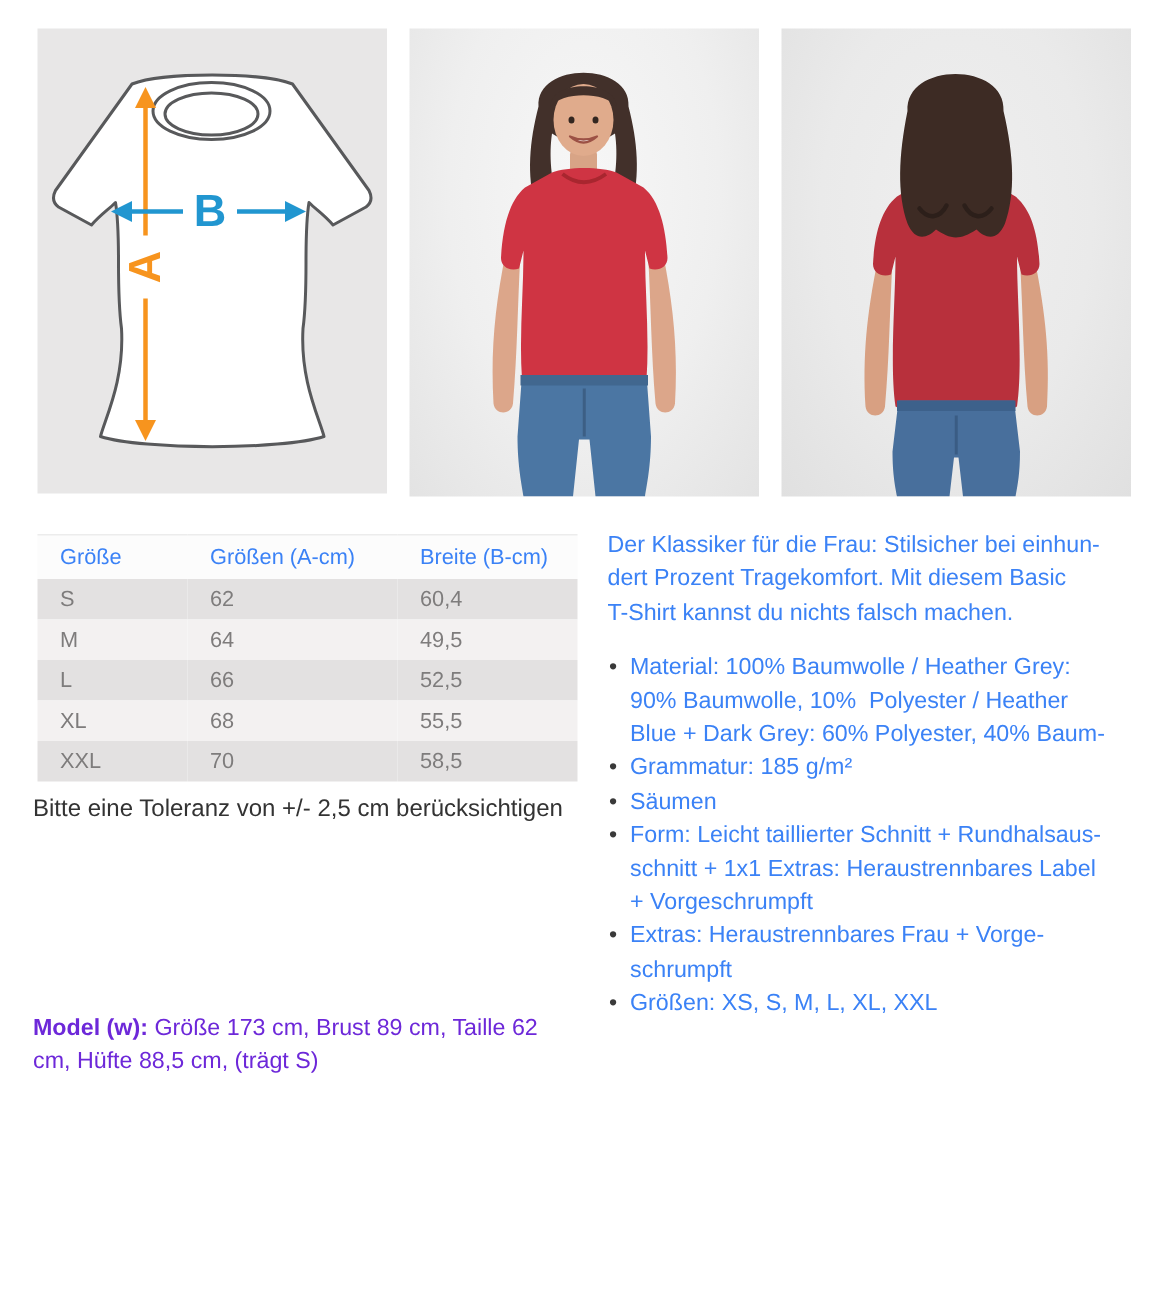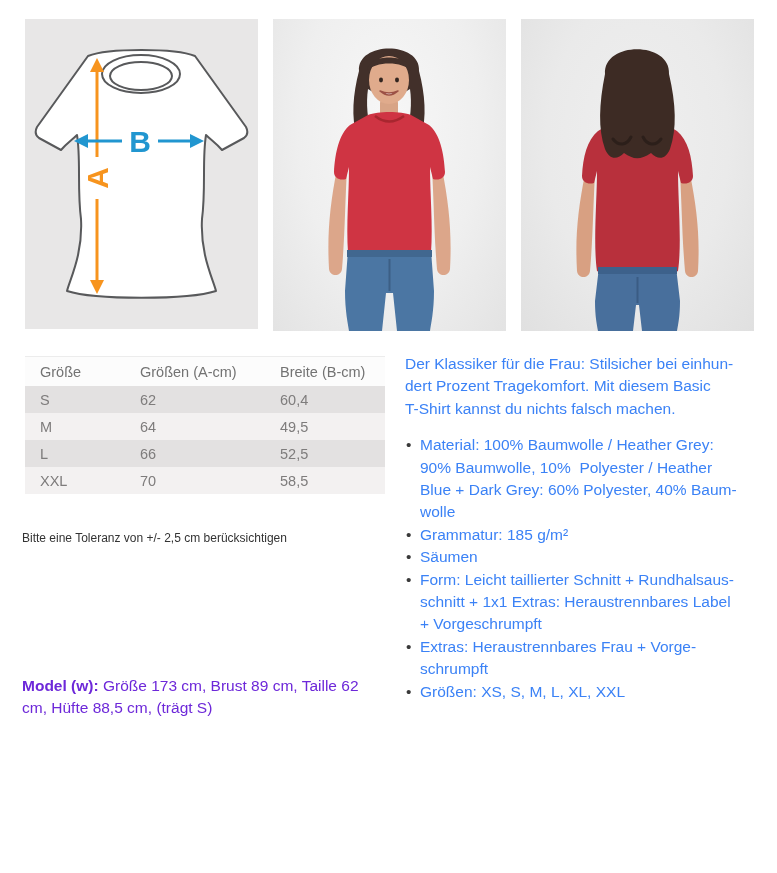--- a/index.html
+++ b/index.html
@@ -13,30 +13,30 @@
   .panel-front{left:273px;background:radial-gradient(ellipse at 50% 35%, #f7f7f7 0%, #efefef 55%, #e3e3e3 100%);}
   .panel-back{left:521px;background:radial-gradient(ellipse at 50% 40%, #efefef 0%, #eaeaea 55%, #e0e0e0 100%);}
   .panel svg{display:block;width:233px;height:100%;}
   
   .size-table{
     position:absolute;left:25px;top:356px;width:360px;
     border-collapse:collapse;table-layout:fixed;
     font-size:14.5px;
   }
   .size-table th{
-    height:29px;text-align:left;font-weight:400;color:#737373;
+    height:29px;text-align:left;font-weight:400;color:#3b82f6;
     padding:0 0 0 15px;background:#fcfcfc;border-top:1px solid #ececec;
   }
   .size-table td{
     height:27px;color:#7e7c7c;padding:0 0 0 15px;font-weight:400;
   }
   .size-table tbody tr:nth-child(odd) td{background:#e3e1e1;}
   .size-table tbody tr:nth-child(even) td{background:#f3f1f1;}
   
-  .tolerance{position:absolute;left:22px;top:531px;font-size:12px;color:#333;}
+  .tolerance{position:absolute;left:22px;top:531px;font-size:16px;color:#333;}
   .model-info{position:absolute;left:22px;top:675px;width:382px;font-size:15.5px;line-height:22.4px;color:#6d28d9;}
   .model-info b{font-weight:700;}
   
   .description{position:absolute;left:405px;top:353px;width:366px;font-size:15.5px;line-height:22.4px;color:#3b82f6;}
   .description .line{white-space:pre-wrap;}
   .bullets{list-style:none;margin:14px 0 0 0;padding:0;}
   .bullets li{position:relative;padding-left:15px;}
   .bullets li::before{content:"\2022";position:absolute;left:1px;top:0;color:#3a3a3a;}
 </style>
 </head>
@@ -176,20 +176,25 @@
         <td>M</td>
         <td>64</td>
         <td>49,5</td>
       </tr>
       <tr>
         <td>L</td>
         <td>66</td>
         <td>52,5</td>
       </tr>
       <tr>
+        <td>XL</td>
+        <td>68</td>
+        <td>55,5</td>
+      </tr>
+      <tr>
         <td>XXL</td>
         <td>70</td>
         <td>58,5</td>
       </tr>
     </tbody>
   </table>
 
   <div class="tolerance">Bitte eine Toleranz von +/- 2,5 cm berücksichtigen</div>
 
   <div class="model-info">
@@ -202,21 +207,20 @@
     <div>
       <div class="line">Der Klassiker für die Frau: Stilsicher bei einhun-</div>
       <div class="line">dert Prozent Tragekomfort. Mit diesem Basic</div>
       <div class="line">T-Shirt kannst du nichts falsch machen.</div>
     </div>
     <ul class="bullets">
       <li>
         <div class="line">Material: 100% Baumwolle / Heather Grey:</div>
         <div class="line">90% Baumwolle, 10%  Polyester / Heather</div>
         <div class="line">Blue + Dark Grey: 60% Polyester, 40% Baum-</div>
-        <div class="line">wolle</div>
       </li>
       <li>
         <div class="line">Grammatur: 185 g/m²</div>
       </li>
       <li>
         <div class="line">Säumen</div>
       </li>
       <li>
         <div class="line">Form: Leicht taillierter Schnitt + Rundhalsaus-</div>
         <div class="line">schnitt + 1x1 Extras: Heraustrennbares Label</div>

